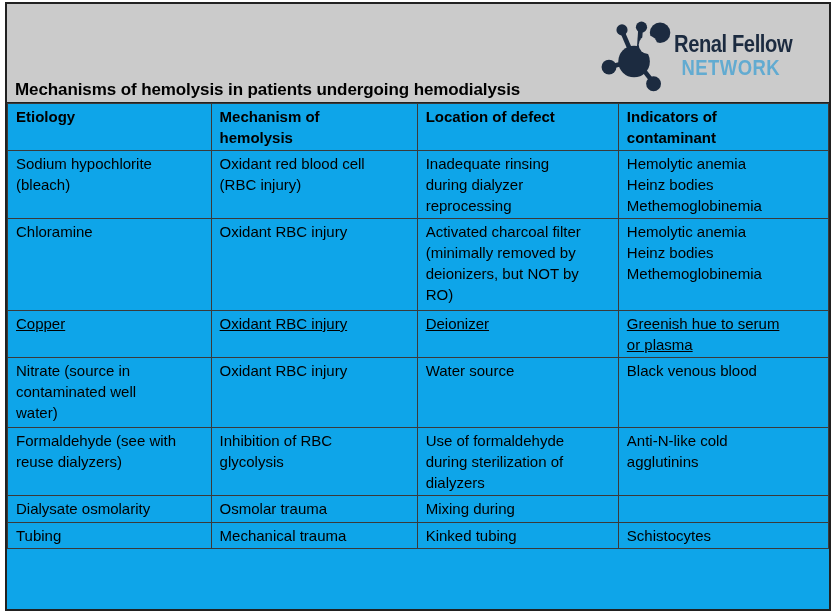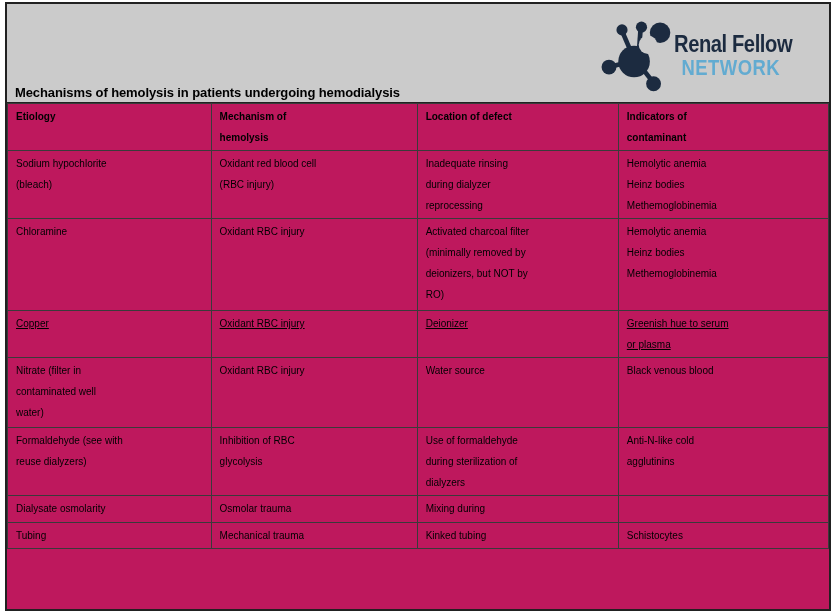--- a/index.html
+++ b/index.html
@@ -8,30 +8,30 @@
     --logo-blue:#62abd1;
     --border-dark:#212121;
     --line-gray:#3a3a3a;
   }
   *{box-sizing:border-box;margin:0;padding:0;}
   html,body{width:840px;height:615px;background:#ffffff;overflow:hidden;}
   body{font-family:"Liberation Sans","DejaVu Sans",sans-serif;color:#000;}
   .frame{
     position:absolute;left:5px;top:2px;width:826px;height:609px;
     border:2px solid var(--border-dark);
-    background:#be185d;
+    background:#0ea5e9;
   }
   
   .band{
     position:relative;height:99px;background:var(--band-gray);
     border-bottom:1px solid var(--border-dark);
   }
   .page-title{
     position:absolute;left:8px;bottom:2px;
-    font-size:13px;font-weight:bold;letter-spacing:-0.1px;
+    font-size:17px;font-weight:bold;letter-spacing:-0.1px;
   }
   .logo{
     position:absolute;top:12px;right:14px;
     display:flex;align-items:center;
   }
   .logo-icon{width:74px;height:78px;flex:0 0 auto;margin-right:2px;}
   .logo-text{display:flex;flex-direction:column;transform:scaleX(0.84);transform-origin:left center;}
   .logo-line1{
     color:var(--logo-navy);font-weight:bold;font-size:24px;line-height:24px;letter-spacing:-0.5px;white-space:nowrap;
   }
@@ -41,21 +41,21 @@
   }
   
   table{
     width:100%;border-collapse:collapse;table-layout:fixed;
   }
   col.c1{width:24.8%}col.c2{width:25.1%}col.c3{width:24.5%}col.c4{width:25.6%}
   th,td{
     border:1px solid var(--line-gray);
     vertical-align:top;text-align:left;
     padding:2px 8px 2px 8px;
-    font-size:10px;line-height:21px;
+    font-size:15px;line-height:21px;
     white-space:pre-line;
     overflow:hidden;
   }
   th{font-weight:bold;}
   tr.rh{height:47px;}
   tr.r1{height:65px;padding-left:28px;}
   tr.r2{height:92px;margin-top:24px;}
   tr.r3{height:43px;text-decoration:underline;}
   tr.r4{height:70px;}
   tr.r5{height:63px;margin-left:16px;}
@@ -140,21 +140,21 @@
 Methemoglobinemia</td>
       </tr>
       <tr class="r3">
         <td>Copper</td>
         <td>Oxidant RBC injury</td>
         <td>Deionizer</td>
         <td>Greenish hue to serum
 or plasma</td>
       </tr>
       <tr class="r4">
-        <td>Nitrate (filter in
+        <td>Nitrate (source in
 contaminated well
 water)</td>
         <td>Oxidant RBC injury</td>
         <td>Water source</td>
         <td>Black venous blood</td>
       </tr>
       <tr class="r5">
         <td>Formaldehyde (see with
 reuse dialyzers)</td>
         <td>Inhibition of RBC

